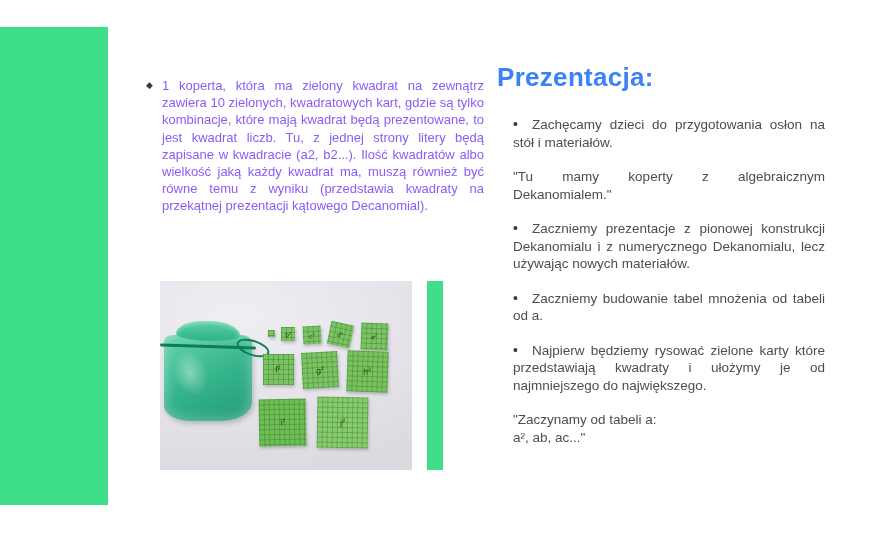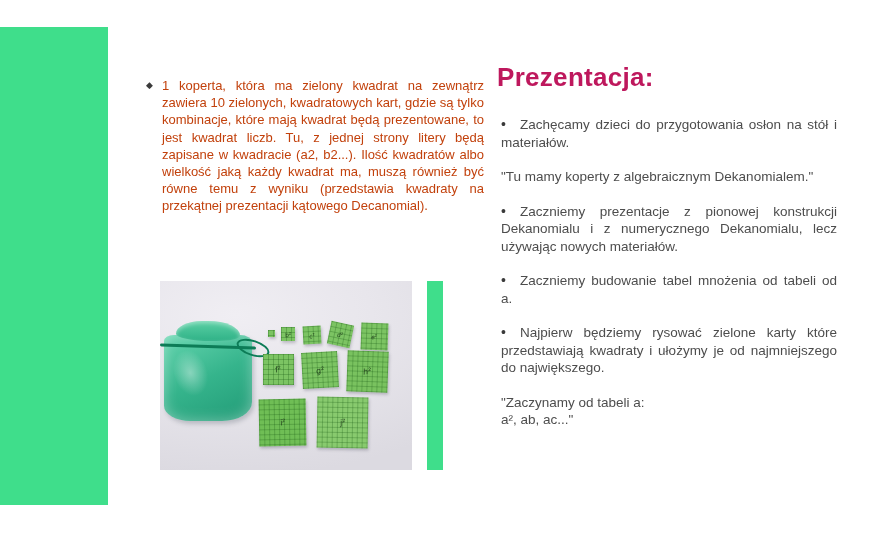--- a/index.html
+++ b/index.html
@@ -24,21 +24,21 @@
   .left-note{
     position:absolute;left:146px;top:77px;width:338px;
     display:flex;gap:6px;
   }
   .diamond{
     flex:0 0 10px;
     font-size:9px;line-height:17px;color:#3a3a3a;
   }
   .left-par{
     margin:0;flex:1;
-    font-size:13px;line-height:17.2px;color:#c2410c;
+    font-size:13px;line-height:17.2px;color:#8b5cf6;
     text-align:justify;
   }
 
   
   .photo{
     position:absolute;left:160px;top:281px;width:252px;height:189px;
     background:radial-gradient(120% 85% at 30% 18%, #f0eef3 0%, #e8e6ec 45%, #dcdae1 100%);
     overflow:hidden;
     margin:0;
   }
@@ -94,25 +94,25 @@
   .sq-h{left:187px;top:70px;width:41px;height:41px;transform:rotate(2deg);background-color:#79c25f;}
   .sq-i{left:99px;top:118px;width:47px;height:47px;transform:rotate(-1deg);background-color:#6fbe55;}
   .sq-j{left:157px;top:116px;width:51px;height:51px;transform:rotate(1deg);background-color:#88ca6e;}
 
   
   .right-col{
     position:absolute;left:497px;top:62px;width:344px;color:#4d4d4d;
   }
   .heading{
     margin:0 0 24px;
-    font-size:26px;line-height:30px;font-weight:700;color:#be185d;
+    font-size:26px;line-height:30px;font-weight:700;color:#3b82f6;
     letter-spacing:.3px;
   }
   .item{
-    margin:0 4px 17px;
+    margin:0 16px 17px;
     font-size:13.5px;line-height:17.5px;
     text-align:justify;white-space:pre-line;
   }
   .dot{display:inline-block;width:19px;font-size:14px;color:#3a3a3a;}
 </style>
 </head>
 <body>
 
 <div class="page">
 

